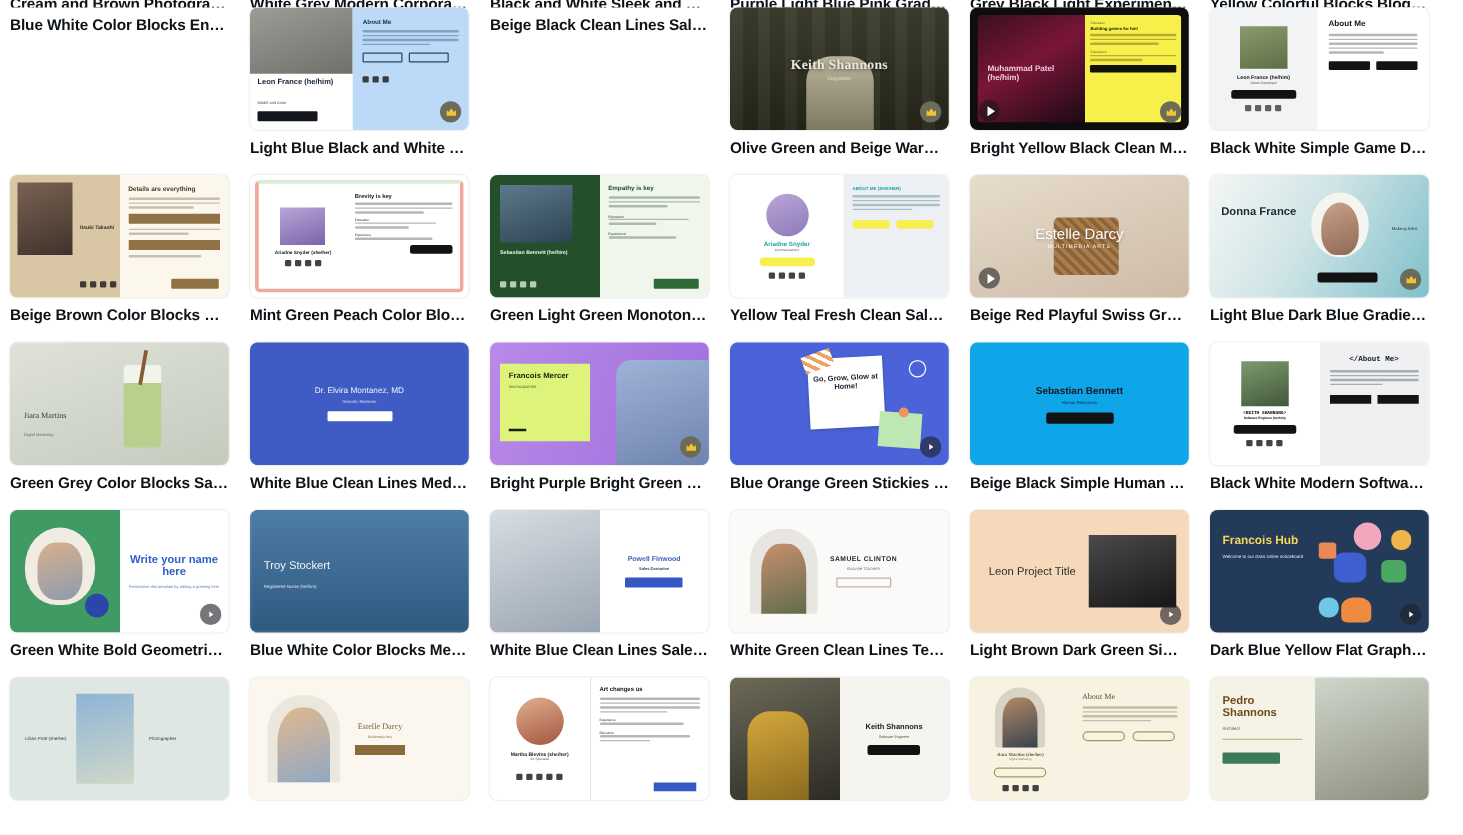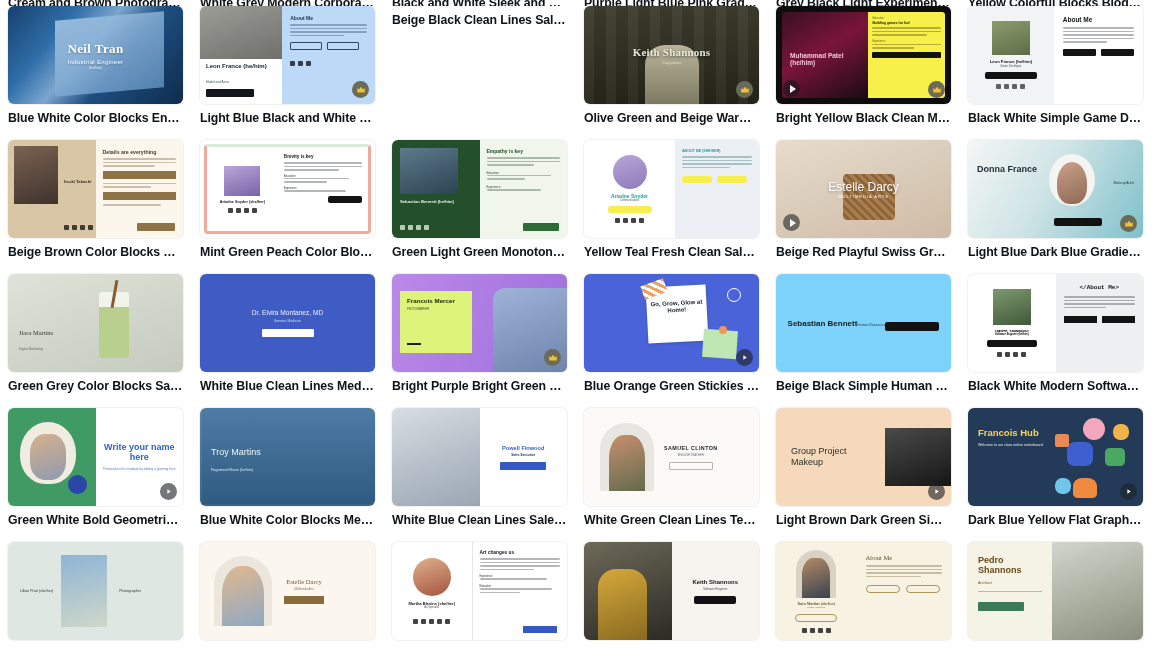--- a/index.html
+++ b/index.html
@@ -254,21 +254,21 @@
   
   .th-st { background:#4a63d8; }
   .th-st .note { position:absolute; left:36%; top:12%; width:60px; height:56px; background:#fff; transform:rotate(-3deg); box-shadow:0 1px 3px rgba(0,0,0,.18); }
   .th-st .note b { display:block; text-align:center; margin-top:14px; font-size:6px; color:#18202e; line-height:1.2; }
   .th-st .tape { position:absolute; left:33%; top:8%; width:24px; height:14px; background:repeating-linear-gradient(45deg,#f0a060 0 3px,#fff 3px 6px); transform:rotate(-20deg); }
   .th-st .grn { position:absolute; right:22px; bottom:14px; width:34px; height:28px; background:#bfe7b4; transform:rotate(4deg); }
   .th-st .dot { position:absolute; right:32px; bottom:38px; width:8px; height:8px; border-radius:50%; background:#f0965a; }
   .th-st .smile { position:absolute; right:18px; top:14px; width:14px; height:14px; border:1.4px solid #fff; border-radius:50%; }
 
   
-  .th-sb2 { background:#7dd3fc; align-items:center; justify-content:center; flex-direction:row; }
+  .th-sb2 { background:#0ea5e9; align-items:center; justify-content:center; flex-direction:column; }
   .th-sb2 b { font-size:8px; color:#171a1e; }
   .th-sb2 i { font-size:3.4px; font-style:normal; opacity:.7; margin-top:3px; }
   .th-sb2 .btn-dark { width:54px; height:9px; margin-top:6px; }
 
   
   .th-kse { background:#fff; }
   .th-kse .L { width:50%; height:100%; background:#fff; display:flex; flex-direction:column; align-items:center; justify-content:center; }
   .th-kse .L .pic { width:38px; height:36px; background:linear-gradient(160deg,#7d9a6d,#41573a); }
   .th-kse .L b { font-size:3.6px; font-family:"Liberation Mono",monospace; margin-top:4px; }
   .th-kse .L .btn-dark { width:50px; height:7px; margin-top:4px; }
@@ -408,30 +408,20 @@
         <div class="top-label">Grey Black Light Experimental Ph...</div>
       </div>
       <div class="card">
         <div class="top-label">Yellow Colorful Blocks Blogger Blo...</div>
       </div>
     </div>
 
     <div class="row">
 
       <div class="card">
-        <div class="thumb-wrap">
-          <div class="thumb th-neil">
-            <div class="panel"></div>
-            <div class="tx">
-              <b>Neil Tran</b>
-              <span>Industrial Engineer</span>
-              <em>(he/him)</em>
-            </div>
-          </div>
-        </div>
         <div class="card-label">Blue White Color Blocks Engineer ...</div>
       </div>
 
       <div class="card">
         <div class="thumb-wrap">
           <div class="thumb th-leon t">
             <div class="L">
               <div class="ph2"></div>
               <div class="nm">Leon France (he/him)</div>
               <div class="rl">Model and Actor</div>
@@ -869,21 +859,21 @@
           </div>
         </div>
         <div class="card-label">Green White Bold Geometric Teac...</div>
       </div>
 
       <div class="card">
         <div class="thumb-wrap">
           <div class="thumb th-troy">
             <div class="room"></div>
             <div class="tx">
-              <b>Troy Martins</b>
+              <b>Troy Stockert</b>
               <i>Registered Nurse (he/him)</i>
             </div>
           </div>
         </div>
         <div class="card-label">Blue White Color Blocks Medicine ...</div>
       </div>
 
       <div class="card">
         <div class="thumb-wrap">
           <div class="thumb th-pf t">
@@ -908,21 +898,21 @@
               <div class="ob"></div>
             </div>
           </div>
         </div>
         <div class="card-label">White Green Clean Lines Teacher ...</div>
       </div>
 
       <div class="card">
         <div class="thumb-wrap">
           <div class="thumb th-gp t">
-            <div class="tx">Group Project Makeup</div>
+            <div class="tx">Leon Project Title</div>
             <div class="pic"></div>
             <div class="badge anim">
               <svg viewBox="0 0 24 24">
                   <path d="M9 6l9 6-9 6z"></path>
                 </svg>
             </div>
           </div>
         </div>
         <div class="card-label">Light Brown Dark Green Simple Ph...</div>
       </div>

